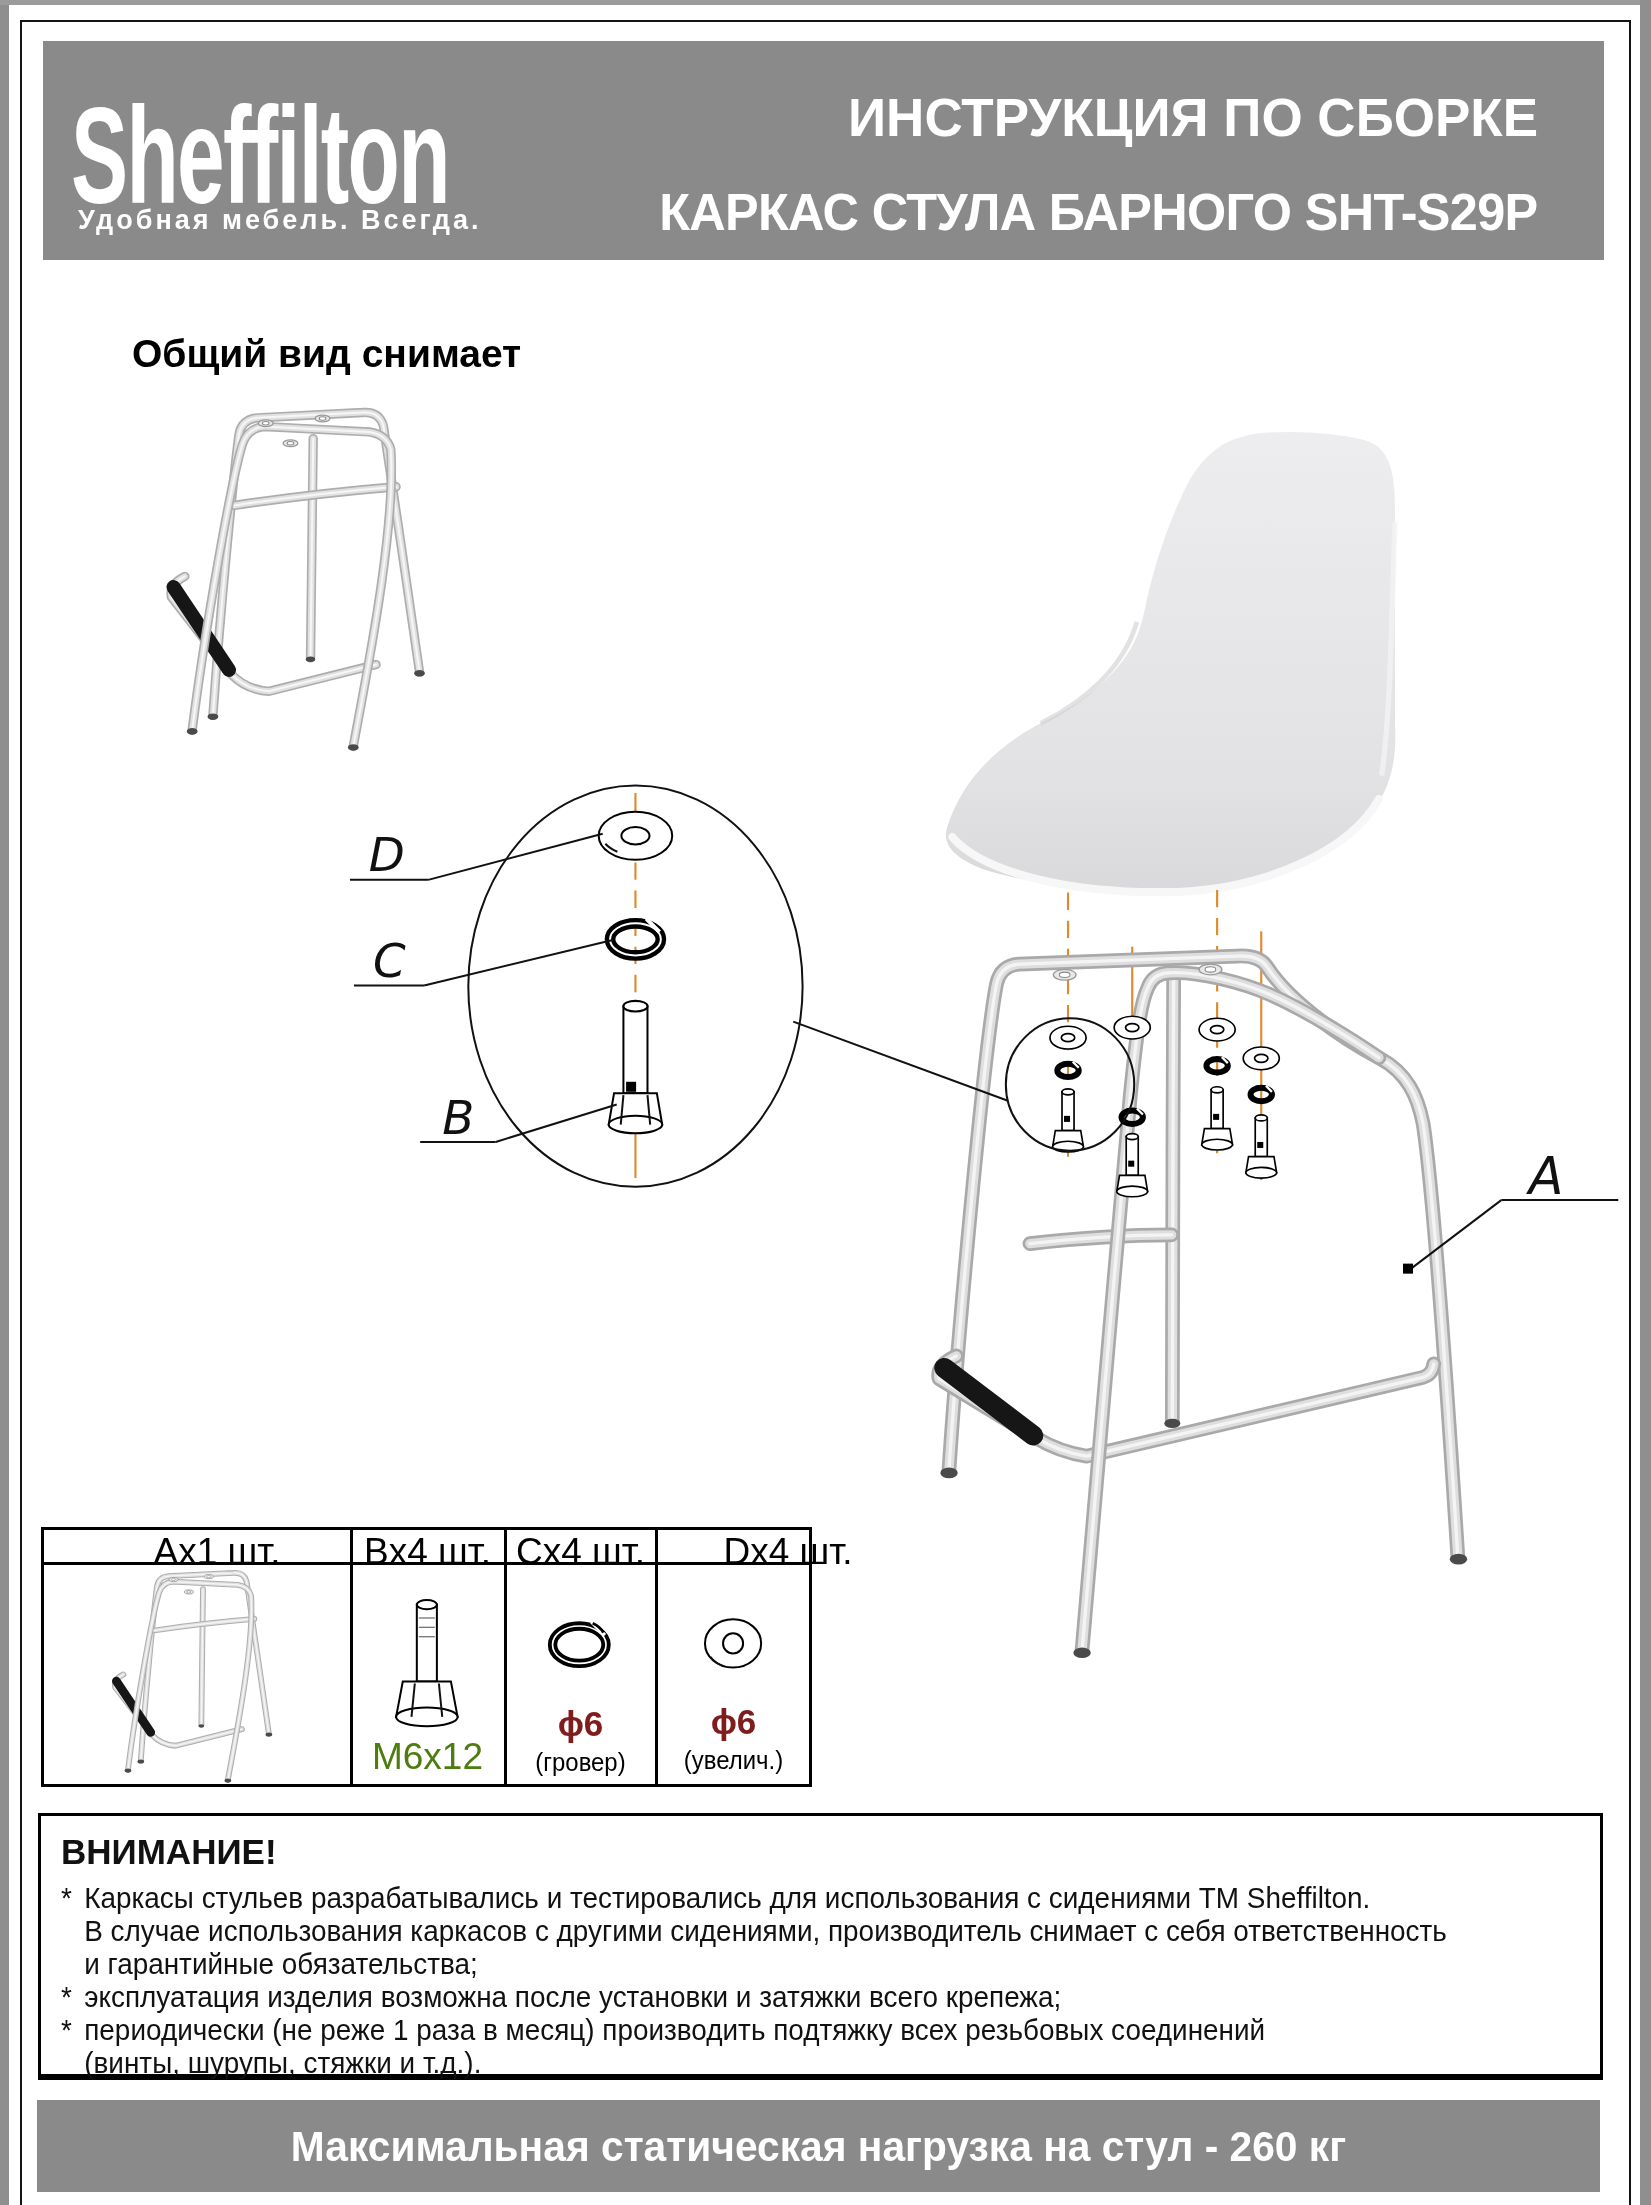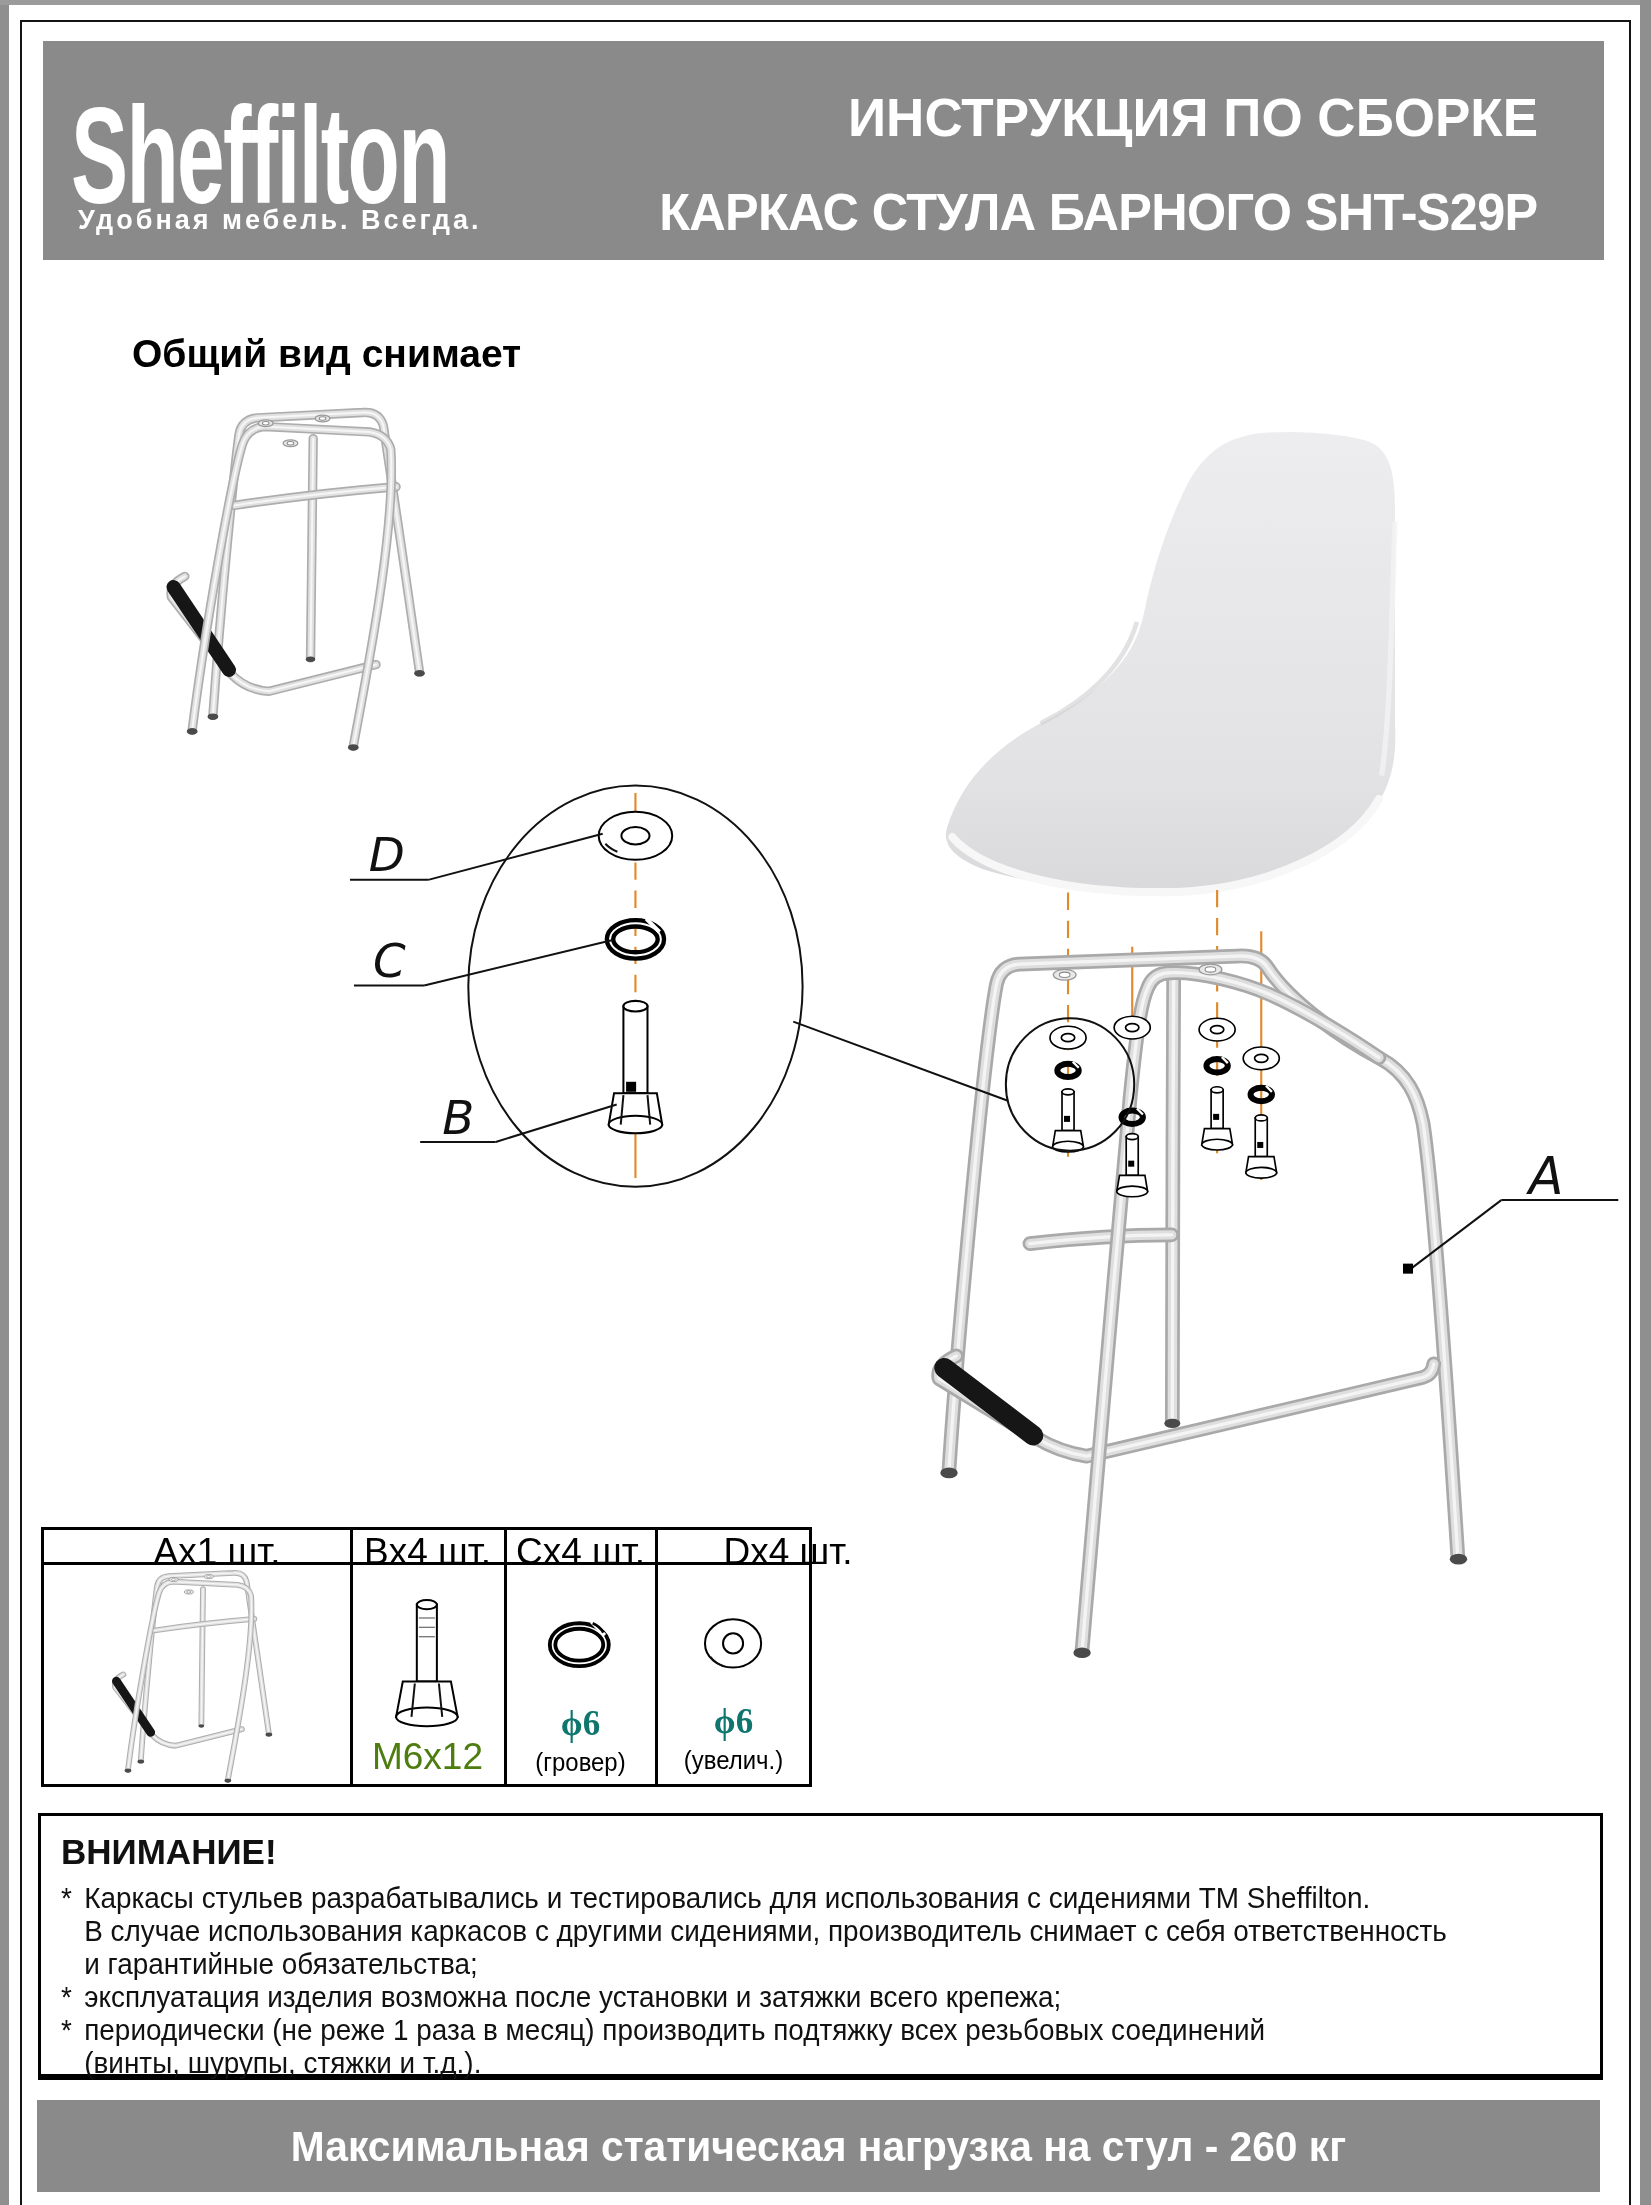--- a/index.html
+++ b/index.html
@@ -20,22 +20,22 @@
   .title2{right:114px;top:182px;font-size:52px;font-weight:bold;color:#fff;letter-spacing:-0.7px;
           transform:scaleX(0.97);transform-origin:right top;}
 
   .section-title{left:132px;top:332px;font-size:39px;font-weight:bold;color:#000;}
 
   
   .ptable{position:absolute;z-index:2;background:transparent;}
   .pt-line{position:absolute;background:#000;}
   .pt-head{position:absolute;font-size:37px;color:#000;text-align:center;}
   .pt-label{position:absolute;font-size:37px;color:#4d7c0f;text-align:center;}
-  .pt-phi{position:absolute;font-size:35px;font-weight:bold;color:#0f766e;text-align:center;
-          font-family:Liberation Serif, serif;}
+  .pt-phi{position:absolute;font-size:35px;font-weight:bold;color:#7f1d1d;text-align:center;
+          font-family:Liberation Sans, sans-serif;}
   .pt-sub{position:absolute;font-size:26px;color:#000;text-align:center;transform:scaleX(0.92);}
 
   
   .attention{position:absolute;left:38px;top:1813px;width:1565px;height:267px;z-index:2;
         border:3.3px solid #000;border-bottom:6.7px solid #000;box-sizing:border-box;
         padding:16px 0 0 20px;}
   .att-title{font-size:35px;font-weight:bold;}
   .att-lines{margin-top:9.4px;transform:scaleX(0.93);transform-origin:left top;}
   .att-line{display:flex;line-height:33px;font-size:30px;}
   .att-bullet{width:25px;flex:none;}

